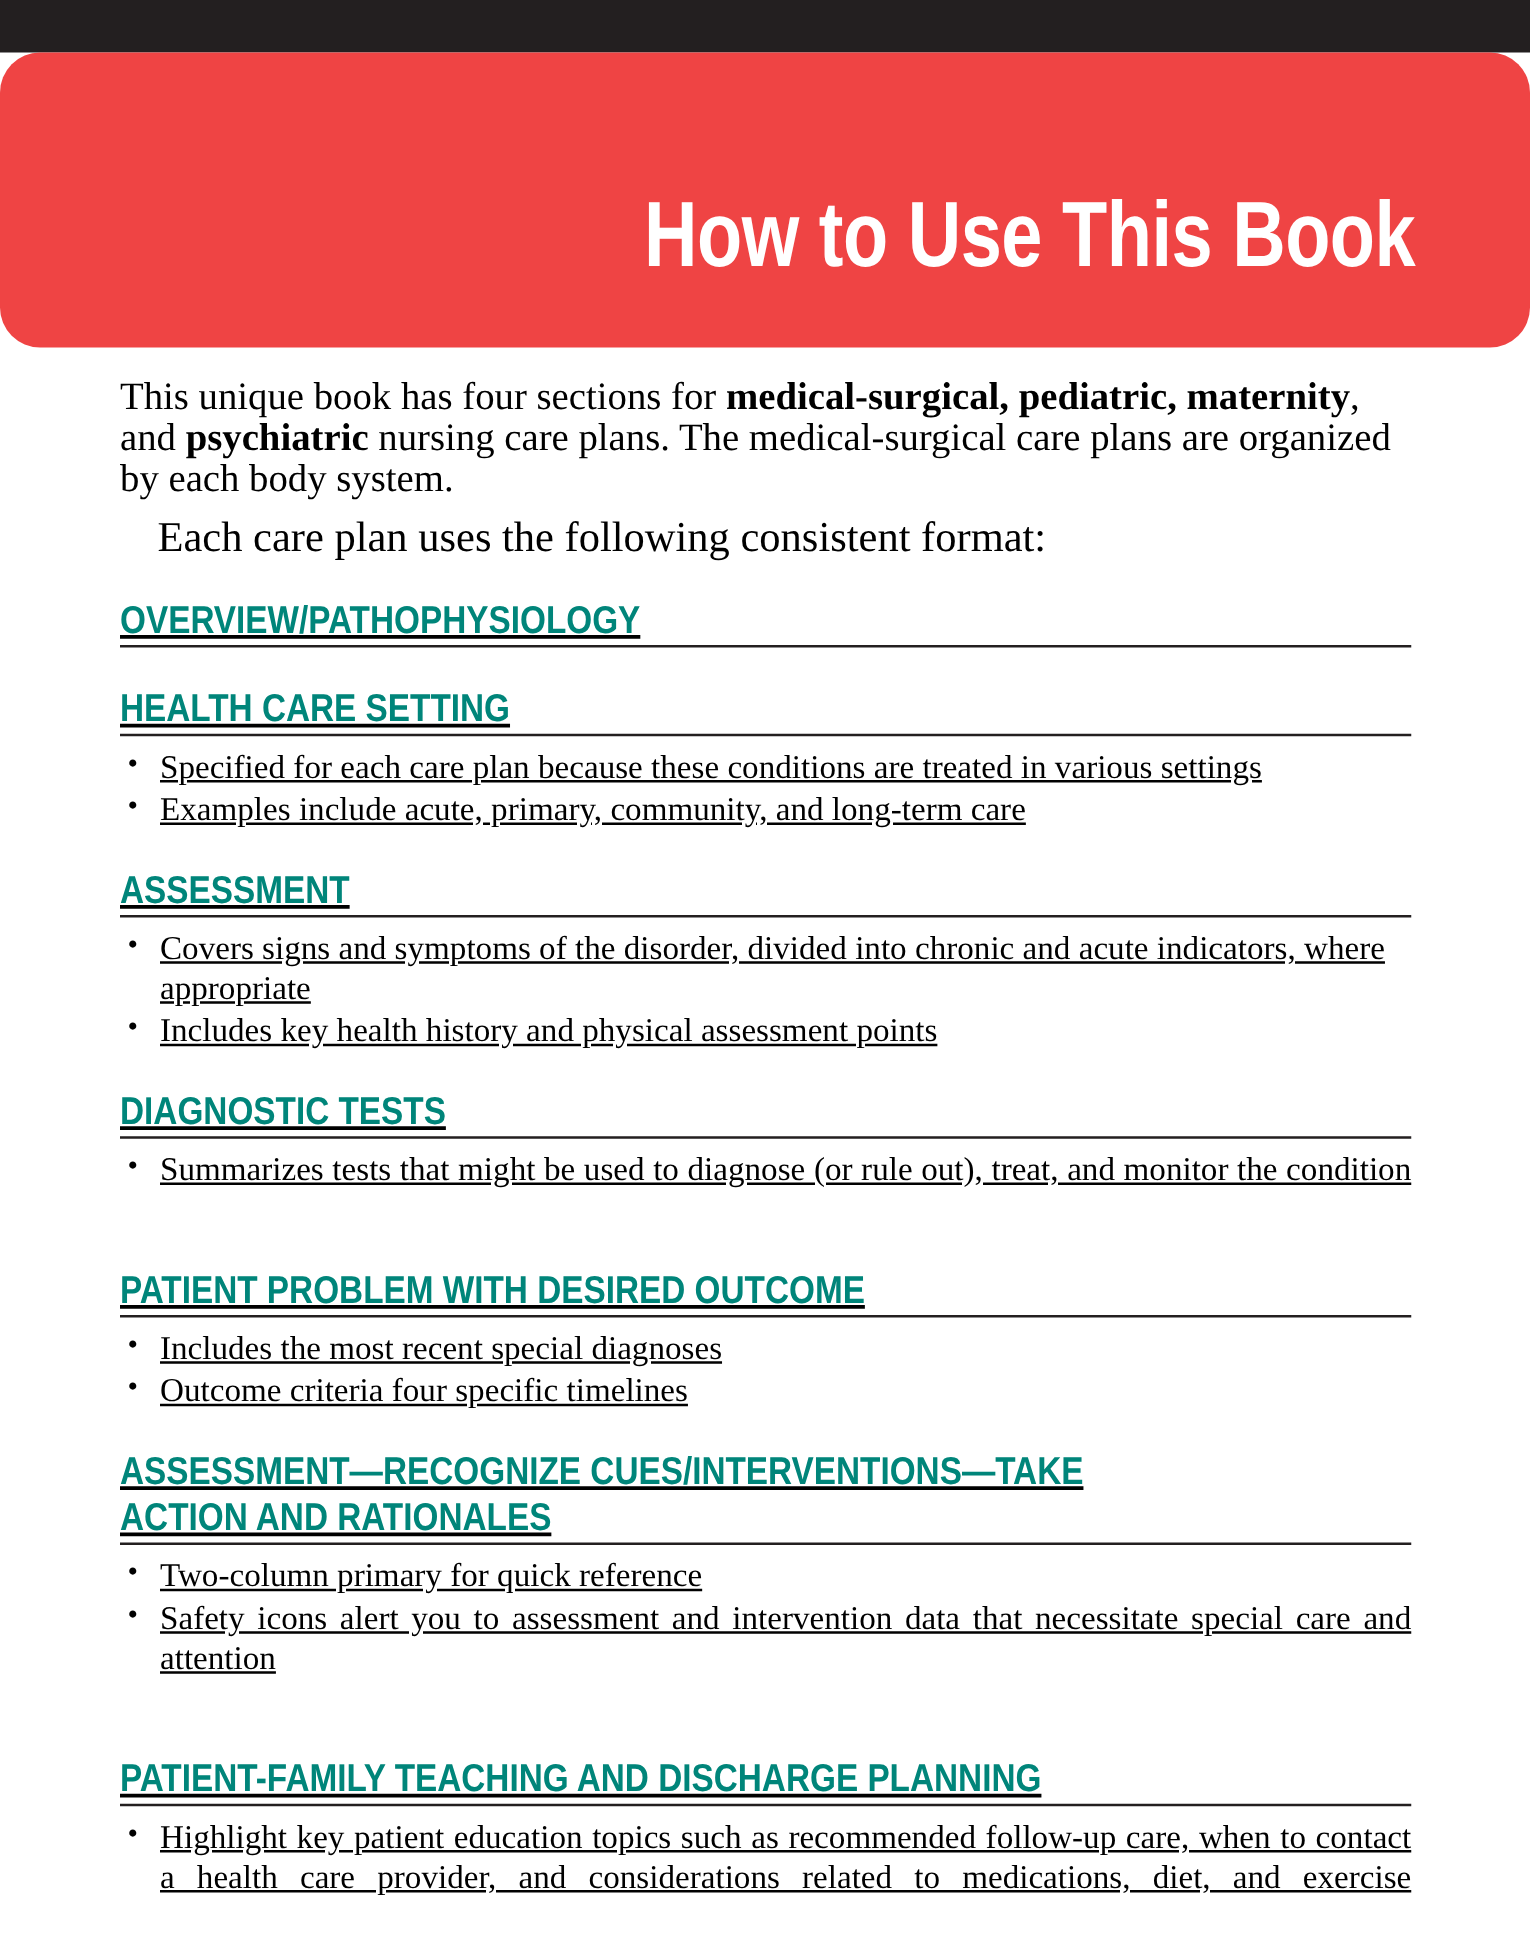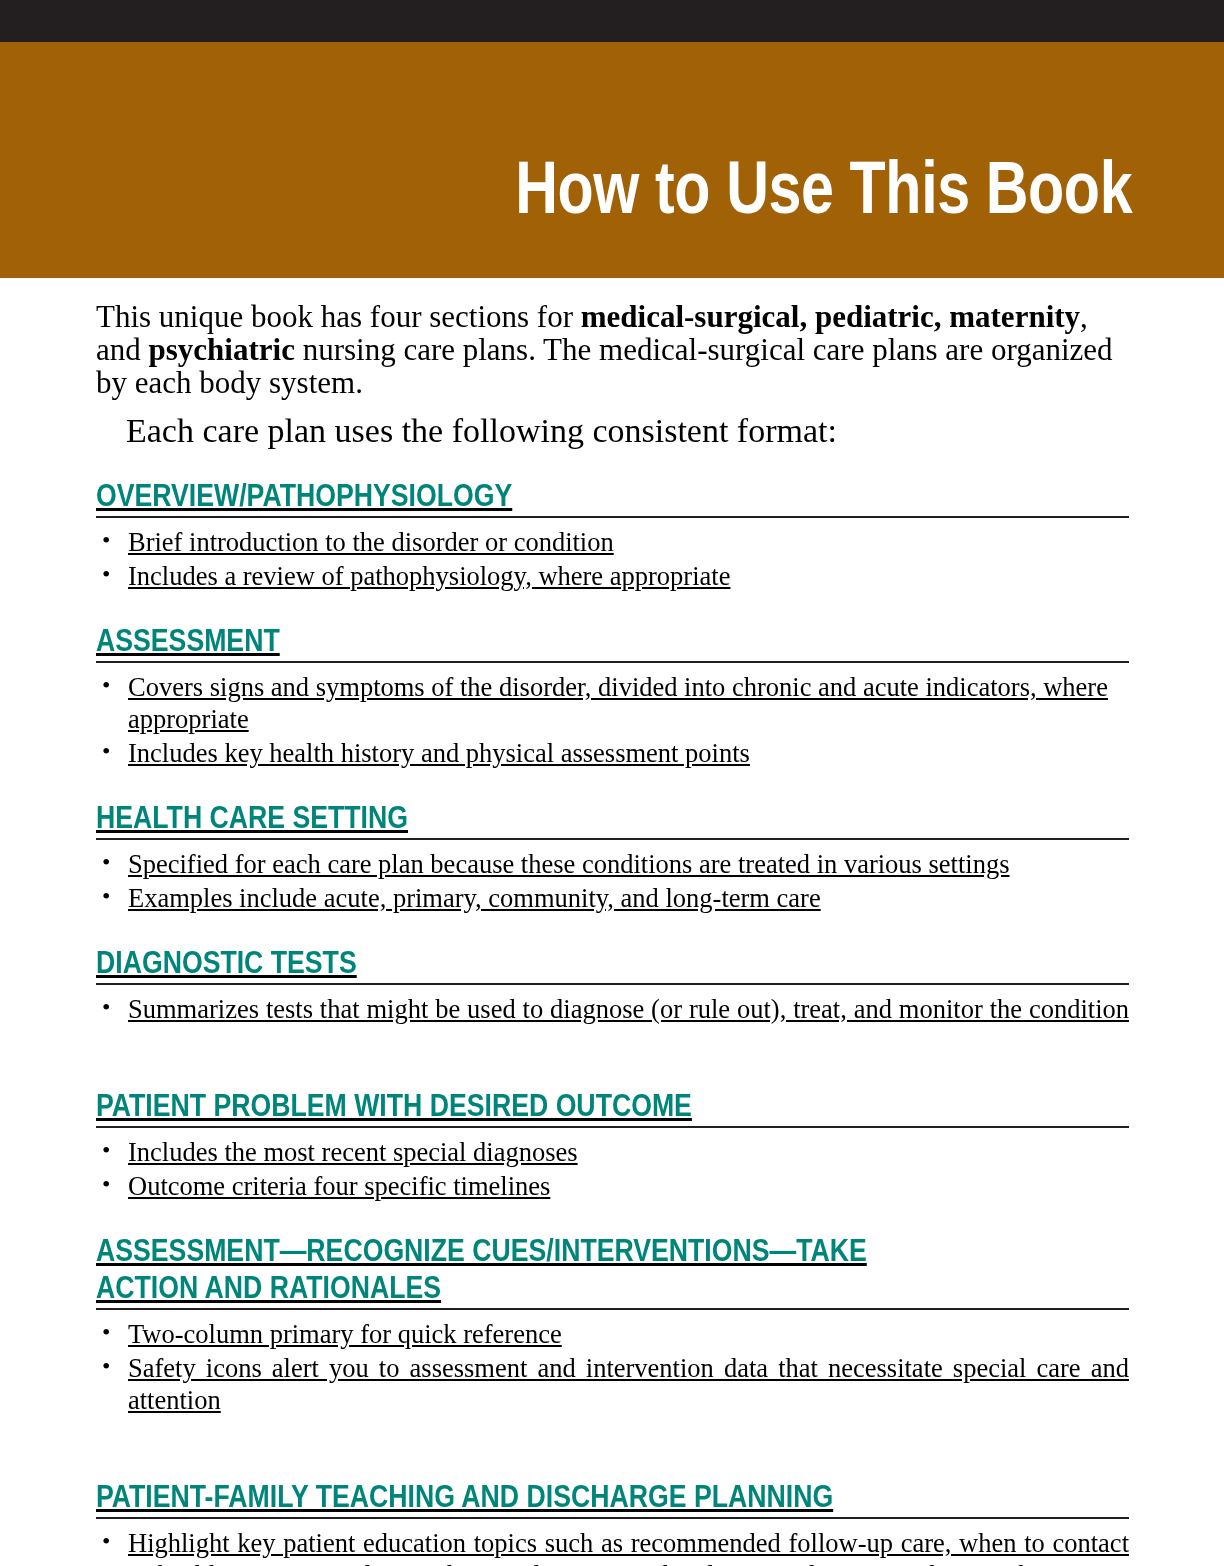--- a/index.html
+++ b/index.html
@@ -22,21 +22,22 @@
     top: 0; left: 0;
     width: 1224px;
     height: 42px;
     background: #231F20;
   }
   .banner {
     position: absolute;
     top: 42px; left: 0;
     width: 1224px;
     height: 236px;
-    background: #a16207;
+    background: #ef4444;
+    border-radius: 32px;
   }
   .banner-title {
     position: absolute;
     right: 92px;
     top: 108px;
     color: #ffffff;
     font-family: "Liberation Sans Narrow", "Liberation Sans", "DejaVu Sans", sans-serif;
     font-weight: bold;
     font-size: 74px;
     line-height: 76px;
@@ -136,45 +137,41 @@
 
 <div class="content">
 
   <p class="intro"><span>This unique book has four sections for </span><b>medical-surgical, pediatric, maternity</b><span>, and </span><b>psychiatric</b><span> nursing care plans. The medical-surgical care plans are organized by each body system.</span></p>
 
   <p class="intro-second">Each care plan uses the following consistent format:</p>
 
   <div class="section">
     <div class="section-heading">OVERVIEW/PATHOPHYSIOLOGY</div>
     <hr class="section-rule">
-    <ul class="bullets">
-      <li>Brief introduction to the disorder or condition</li>
-      <li>Includes a review of pathophysiology, where appropriate</li>
+  </div>
+
+  <div class="section">
+    <div class="section-heading">HEALTH CARE SETTING</div>
+    <hr class="section-rule">
+    <ul class="bullets">
+      <li>Specified for each care plan because these conditions are treated in various settings</li>
+      <li>Examples include acute, primary, community, and long-term care</li>
     </ul>
   </div>
 
   <div class="section">
     <div class="section-heading">ASSESSMENT</div>
     <hr class="section-rule">
     <ul class="bullets">
       <li>Covers signs and symptoms of the disorder, divided into chronic and acute indicators, where appropriate</li>
       <li>Includes key health history and physical assessment points</li>
     </ul>
   </div>
 
   <div class="section">
-    <div class="section-heading">HEALTH CARE SETTING</div>
-    <hr class="section-rule">
-    <ul class="bullets">
-      <li>Specified for each care plan because these conditions are treated in various settings</li>
-      <li>Examples include acute, primary, community, and long-term care</li>
-    </ul>
-  </div>
-
-  <div class="section">
     <div class="section-heading">DIAGNOSTIC TESTS</div>
     <hr class="section-rule">
     <ul class="bullets">
       <li class="justify">Summarizes tests that might be used to diagnose (or rule out), treat, and monitor the condition</li>
     </ul>
   </div>
 
   <div class="section">
     <div class="section-heading">PATIENT PROBLEM WITH DESIRED OUTCOME</div>
     <hr class="section-rule">

